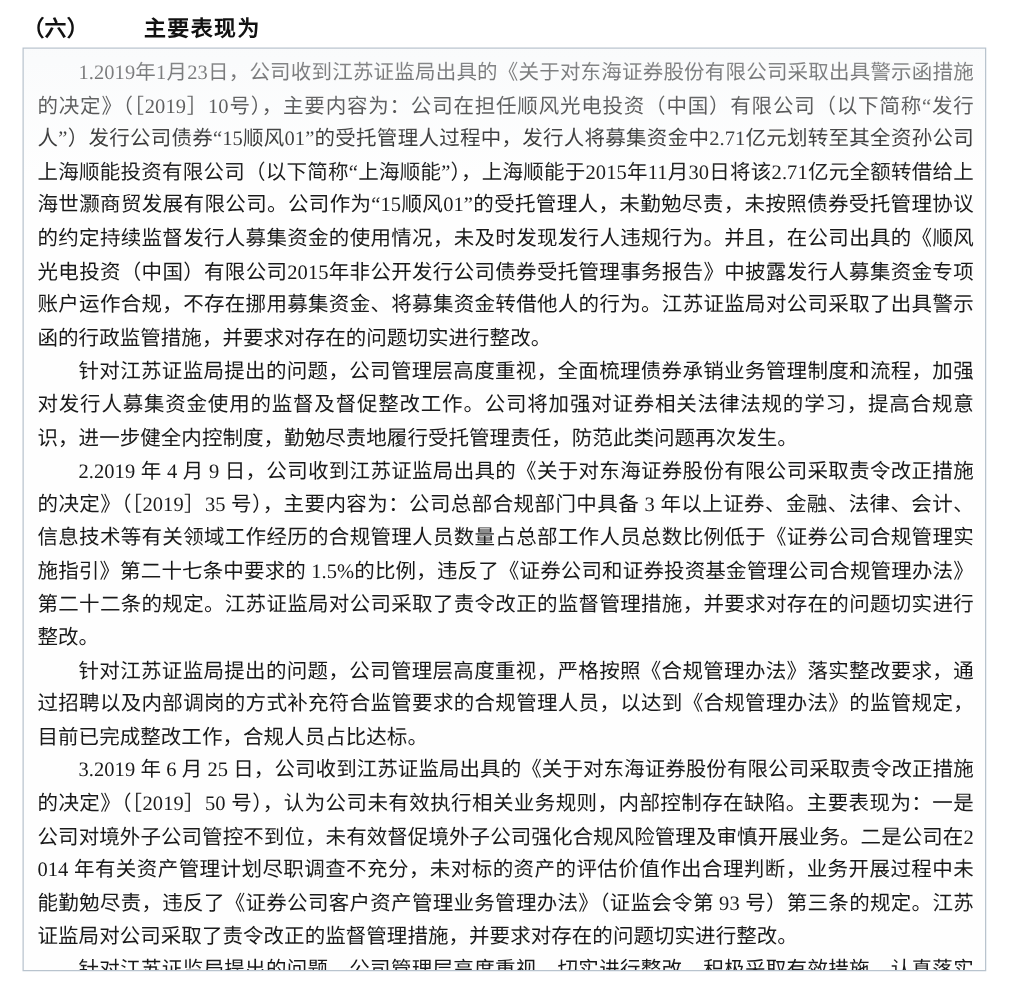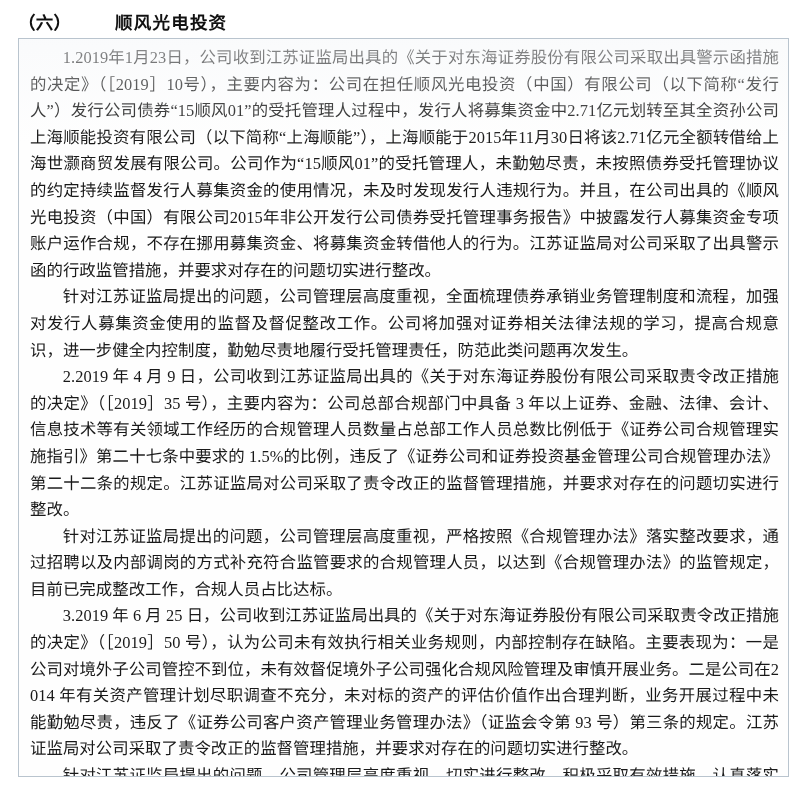--- a/index.html
+++ b/index.html
@@ -97,21 +97,21 @@
   }
 </style>
 </head>
 <body>
 
 <div id="page">
 
   <div class="section-heading">
     <span class="marker">（六）</span>
     <span class="heading-gap"></span>
-    <span class="heading-title">顺风光电投资</span>
+    <span class="heading-title">主要表现为</span>
   </div>
 
   <div class="body-box">
     <div class="doc-body">
       <p>1.2019年1月23日，公司收到江苏证监局出具的《关于对东海证券股份有限公司采取出具警示函措施的决定》（［2019］10号），主要内容为：公司在担任顺风光电投资（中国）有限公司（以下简称“发行人”）发行公司债券“15顺风01”的受托管理人过程中，发行人将募集资金中2.71亿元划转至其全资孙公司上海顺能投资有限公司（以下简称“上海顺能”），上海顺能于2015年11月30日将该2.71亿元全额转借给上海世灏商贸发展有限公司。公司作为“15顺风01”的受托管理人，未勤勉尽责，未按照债券受托管理协议的约定持续监督发行人募集资金的使用情况，未及时发现发行人违规行为。并且，在公司出具的《顺风光电投资（中国）有限公司2015年非公开发行公司债券受托管理事务报告》中披露发行人募集资金专项账户运作合规，不存在挪用募集资金、将募集资金转借他人的行为。江苏证监局对公司采取了出具警示函的行政监管措施，并要求对存在的问题切实进行整改。</p>
       <p>针对江苏证监局提出的问题，公司管理层高度重视，全面梳理债券承销业务管理制度和流程，加强对发行人募集资金使用的监督及督促整改工作。公司将加强对证券相关法律法规的学习，提高合规意识，进一步健全内控制度，勤勉尽责地履行受托管理责任，防范此类问题再次发生。</p>
       <p>2.2019 年 4 月 9 日，公司收到江苏证监局出具的《关于对东海证券股份有限公司采取责令改正措施的决定》（［2019］35 号），主要内容为：公司总部合规部门中具备 3 年以上证券、金融、法律、会计、信息技术等有关领域工作经历的合规管理人员数量占总部工作人员总数比例低于《证券公司合规管理实施指引》第二十七条中要求的 1.5%的比例，违反了《证券公司和证券投资基金管理公司合规管理办法》第二十二条的规定。江苏证监局对公司采取了责令改正的监督管理措施，并要求对存在的问题切实进行整改。</p>
       <p>针对江苏证监局提出的问题，公司管理层高度重视，严格按照《合规管理办法》落实整改要求，通过招聘以及内部调岗的方式补充符合监管要求的合规管理人员，以达到《合规管理办法》的监管规定，目前已完成整改工作，合规人员占比达标。</p>
       <p>3.2019 年 6 月 25 日，公司收到江苏证监局出具的《关于对东海证券股份有限公司采取责令改正措施的决定》（［2019］50 号），认为公司未有效执行相关业务规则，内部控制存在缺陷。主要表现为：一是公司对境外子公司管控不到位，未有效督促境外子公司强化合规风险管理及审慎开展业务。二是公司在2014 年有关资产管理计划尽职调查不充分，未对标的资产的评估价值作出合理判断，业务开展过程中未能勤勉尽责，违反了《证券公司客户资产管理业务管理办法》（证监会令第 93 号）第三条的规定。江苏证监局对公司采取了责令改正的监督管理措施，并要求对存在的问题切实进行整改。</p>
       <p>针对江苏证监局提出的问题，公司管理层高度重视，切实进行整改，积极采取有效措施，认真落实监管要求：首先，公司切实加强对境外子公司的管控，并有效督促境外子公司强化合规风险管理及审慎</p>

